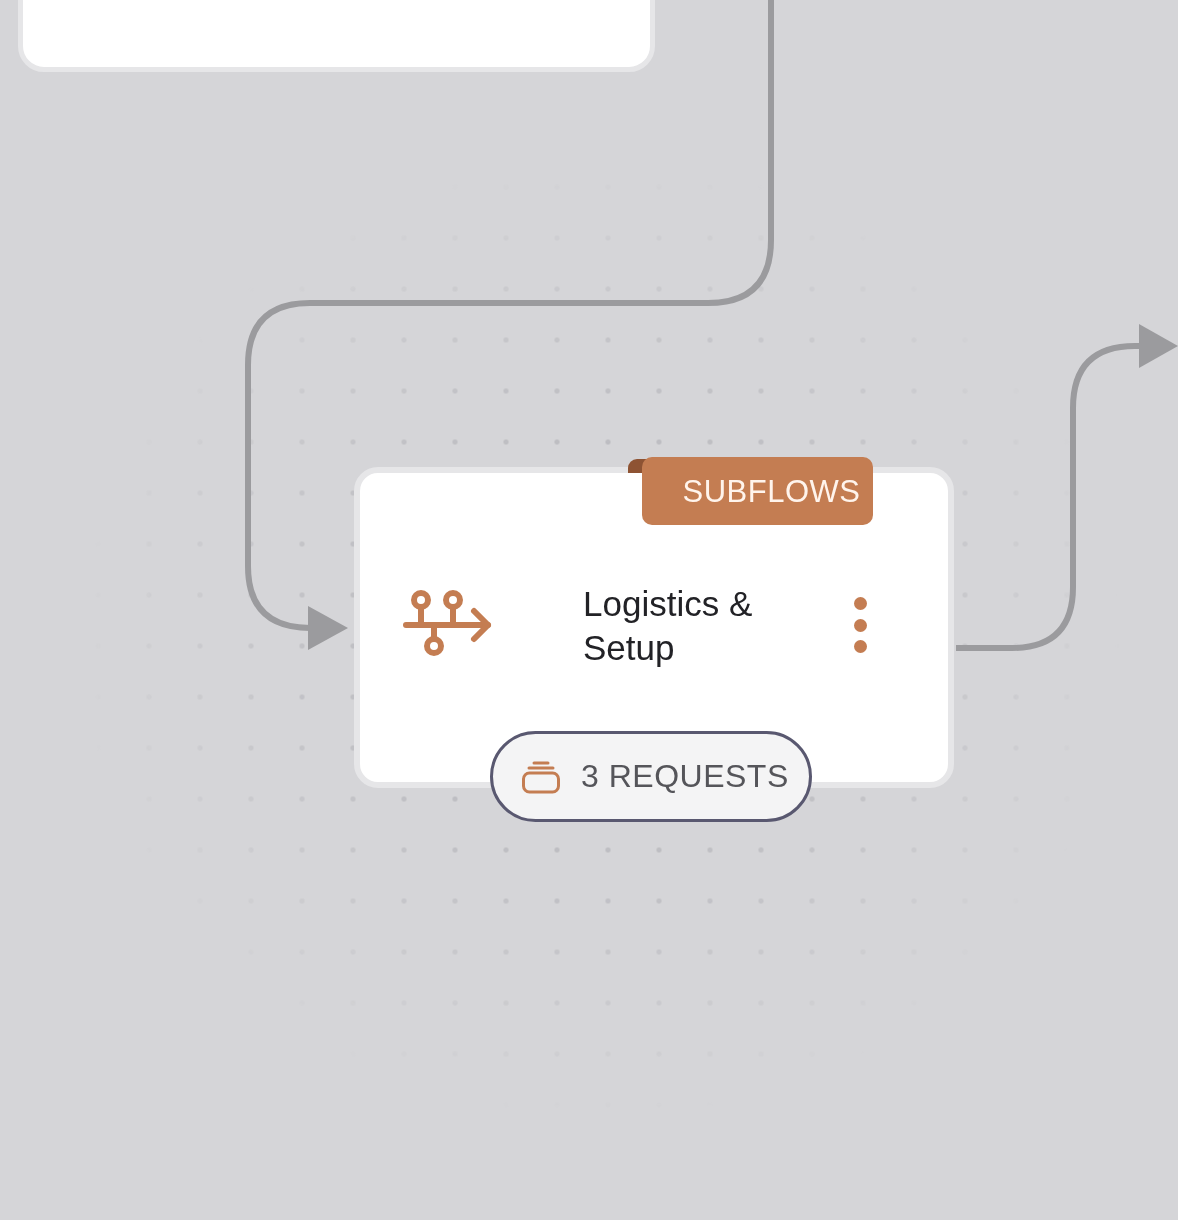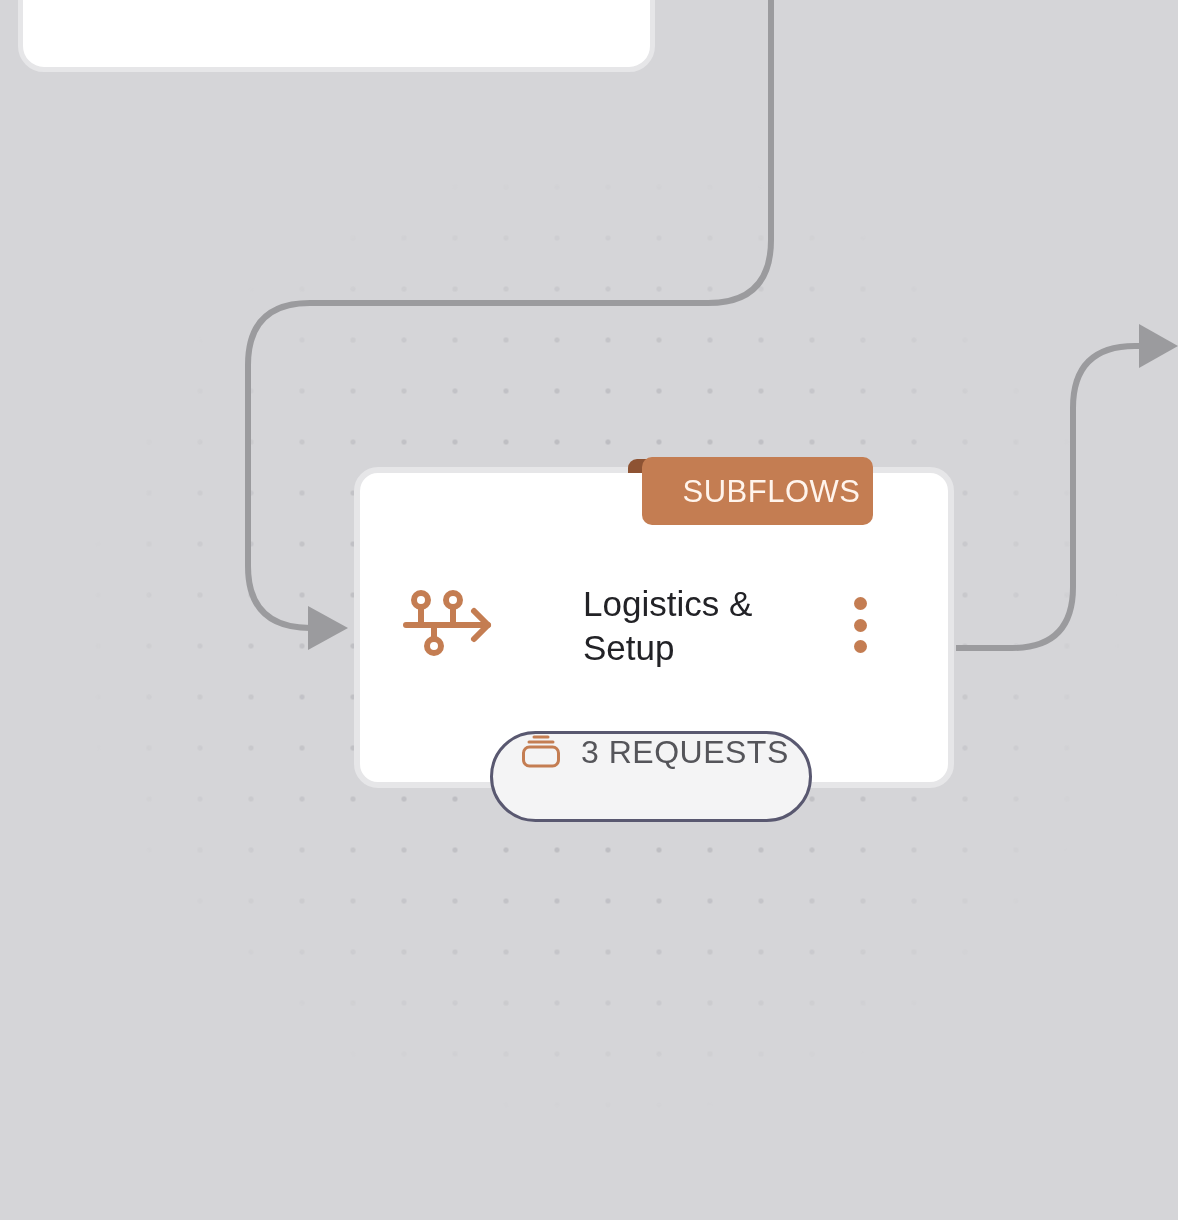--- a/index.html
+++ b/index.html
@@ -121,21 +121,21 @@
       position: absolute;
       left: 490px;
       top: 731px;
       width: 322px;
       height: 91px;
       background: #f4f4f5;
       border: 3px solid #595870;
       border-radius: 46px;
       box-sizing: border-box;
       display: flex;
-      align-items: flex-start;
+      align-items: center;
       padding-left: 28px;
       cursor: pointer;
     }
     .requests-pill .stack-icon {
       width: 40px;
       height: 34px;
       margin-right: 20px;
       flex: none;
     }
     .requests-pill .label {

